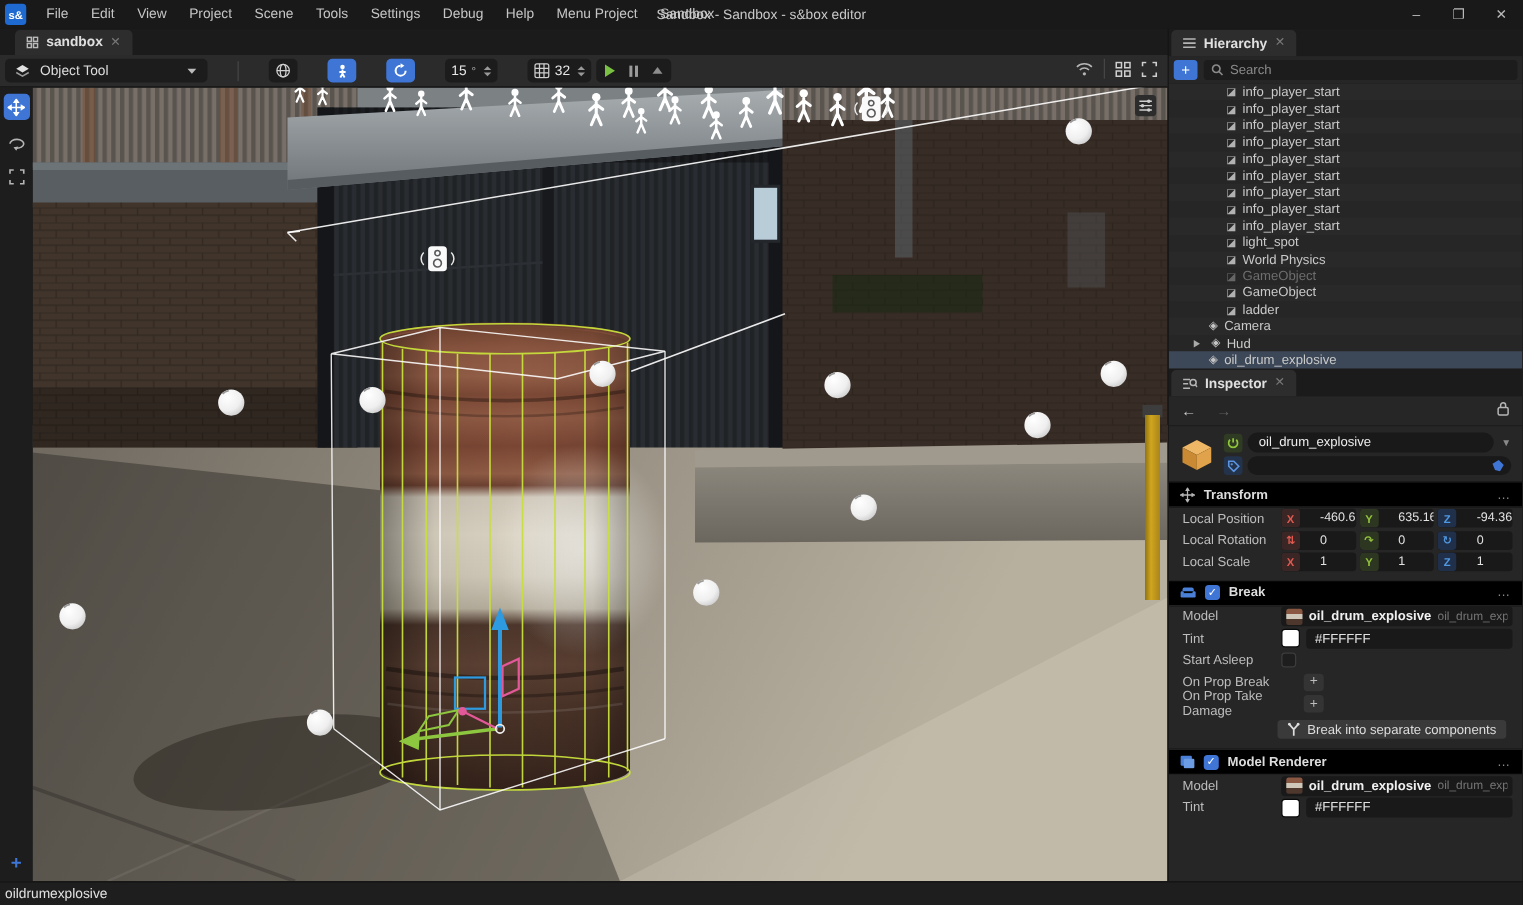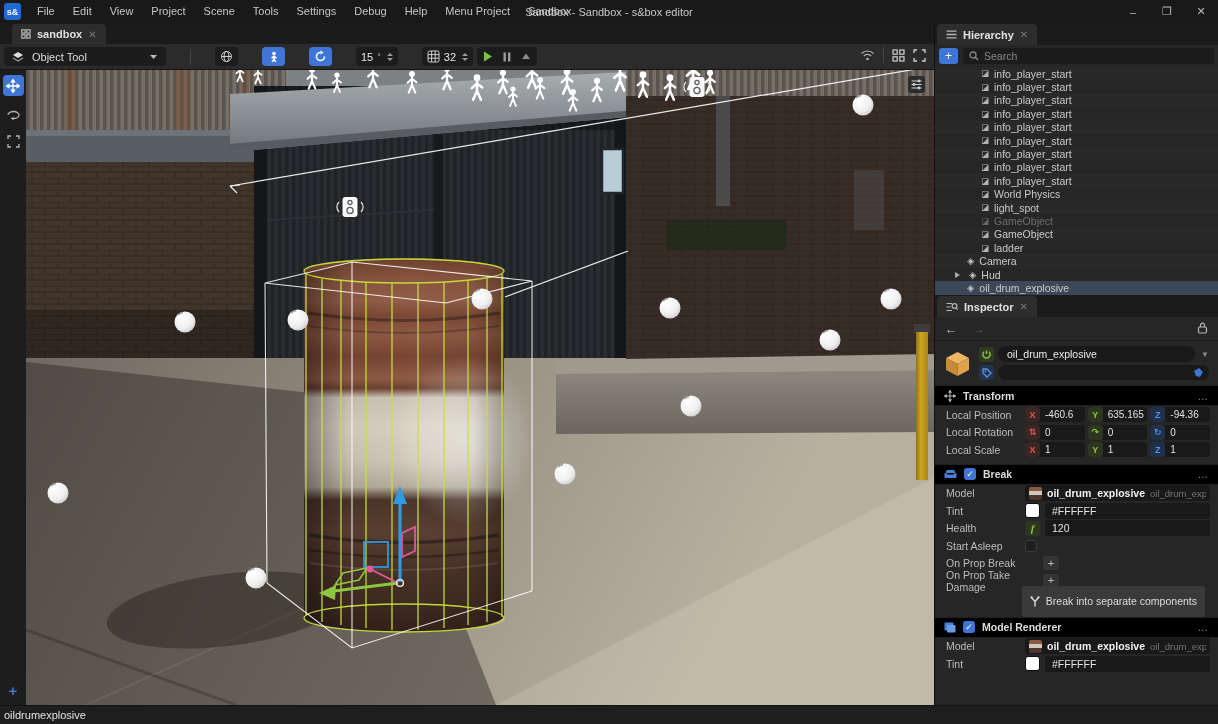--- a/index.html
+++ b/index.html
@@ -94,31 +94,31 @@
   .checkbox{width:12px;height:12px;border-radius:3px;background:#3f76d6;color:#fff;font-size:9px;display:flex;align-items:center;justify-content:center;line-height:1;flex-shrink:0;}
   .checkbox.un{background:#1e1e1e;border:1px solid #3c3c3c;color:transparent;}
   .prow{height:17.5px;display:flex;align-items:center;padding:0 8px 0 11px;color:#bdbdbd;font-size:10.5px;flex-shrink:0;}
   .plabel{width:79px;flex-shrink:0;}
   .pctrl{flex:1;display:flex;align-items:center;gap:5px;min-width:0;}
   .axgroup{flex:1;height:15px;background:#191919;border-radius:3px;display:flex;align-items:center;margin-right:3px;overflow:hidden;min-width:0;}
   .axchip{width:15px;height:15px;border-radius:3px;display:flex;align-items:center;justify-content:center;font-size:9px;font-weight:bold;flex-shrink:0;}
   .cx{background:#3b2626;color:#e05a50;}
   .cy{background:#2c3620;color:#93c23d;}
   .cz{background:#20304a;color:#4f97e0;}
-  .axval{padding-left:5px;color:#e2e2e2;white-space:nowrap;overflow:hidden;font-size:10px;}
+  .axval{padding-left:16px;color:#e2e2e2;white-space:nowrap;overflow:hidden;font-size:10px;}
   .modelfield{flex:1;height:16px;background:#191919;border-radius:3px;display:flex;align-items:center;gap:5px;padding:0 4px;overflow:hidden;min-width:0;}
   .thumb{width:13px;height:13px;border-radius:2px;flex-shrink:0;background:linear-gradient(180deg,#8a5742 0 32%,#cfc8ba 32% 62%,#4e372c 62%);}
   .mname{color:#f0f0f0;font-weight:bold;white-space:nowrap;}
   .mpath{color:#767676;font-size:9.5px;white-space:nowrap;overflow:hidden;}
   .swatch{width:15px;height:15px;background:#fff;border-radius:3px;border:1px solid #0a0a0a;flex-shrink:0;}
   .valbox{flex:1;height:16px;background:#191919;border-radius:3px;display:flex;align-items:center;padding:0 7px;color:#e2e2e2;min-width:0;}
   .fchip{width:15px;height:15px;background:#2c3620;color:#93c23d;border-radius:3px;display:flex;align-items:center;justify-content:center;font-family:"Liberation Serif","DejaVu Serif",serif;font-style:italic;font-weight:bold;font-size:11px;flex-shrink:0;}
   .plusbtn{width:16px;height:14px;background:#343434;border-radius:3px;color:#bdbdbd;display:flex;align-items:center;justify-content:center;font-size:11px;line-height:1;margin-left:18px;}
   .breakrow{height:23px;display:flex;align-items:center;justify-content:flex-end;padding-right:13px;flex-shrink:0;}
-  .breakbtn{height:31px;background:#3a3a3a;border-radius:3px;display:flex;align-items:center;gap:6px;padding:0 8px;color:#ddd;font-size:10.5px;}
+  .breakbtn{height:15px;background:#3a3a3a;border-radius:3px;display:flex;align-items:center;gap:6px;padding:0 8px;color:#ddd;font-size:10.5px;}
 </style>
 </head>
 <body>
 
 <div class="app">
 
   <div class="titlebar">
     <div class="logo">s&amp;</div>
     <div class="menu-item">File</div>
     <div class="menu-item">Edit</div>
@@ -596,25 +596,25 @@
           <div class="hrow">
               <span class="hicon i-go"></span>
               <span>info_player_start</span>
             </div>
           <div class="hrow">
               <span class="hicon i-go"></span>
               <span>info_player_start</span>
             </div>
           <div class="hrow">
               <span class="hicon i-go"></span>
+              <span>light_spot</span>
+            </div>
+          <div class="hrow">
+              <span class="hicon i-go"></span>
               <span>World Physics</span>
-            </div>
-          <div class="hrow">
-              <span class="hicon i-go"></span>
-              <span>light_spot</span>
             </div>
           <div class="hrow dim">
               <span class="hicon i-go"></span>
               <span>GameObject</span>
             </div>
           <div class="hrow">
               <span class="hicon i-go"></span>
               <span>GameObject</span>
             </div>
           <div class="hrow">
@@ -779,27 +779,20 @@
           </div>
         </div>
         <div class="prow">
           <span class="plabel">Tint</span>
           <div class="pctrl">
             <span class="swatch"></span>
             <div class="valbox">#FFFFFF</div>
           </div>
         </div>
         <div class="prow">
-          <span class="plabel">Health</span>
-          <div class="pctrl">
-            <span class="fchip">f</span>
-            <div class="valbox">120</div>
-          </div>
-        </div>
-        <div class="prow">
           <span class="plabel">Start Asleep</span>
           <div class="pctrl">
               <span class="checkbox un"></span>
             </div>
         </div>
         <div class="prow">
           <span class="plabel">On Prop Break</span>
           <div class="pctrl">
               <span class="plusbtn">+</span>
             </div>

